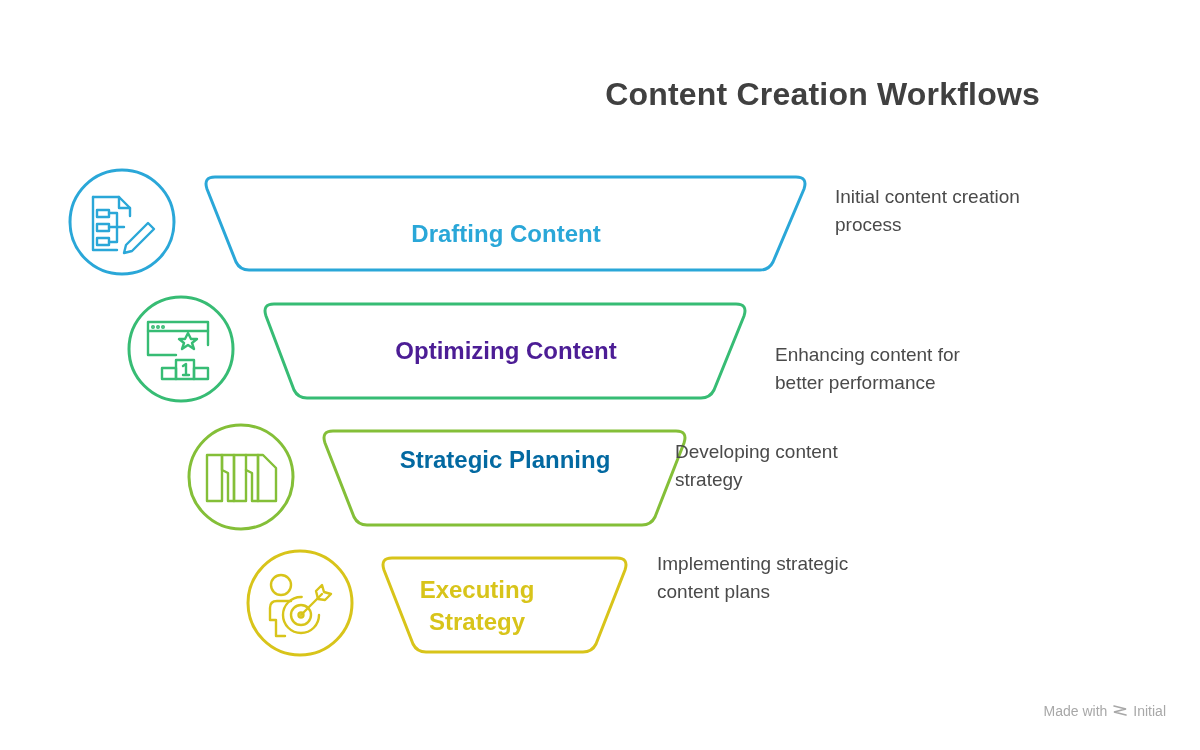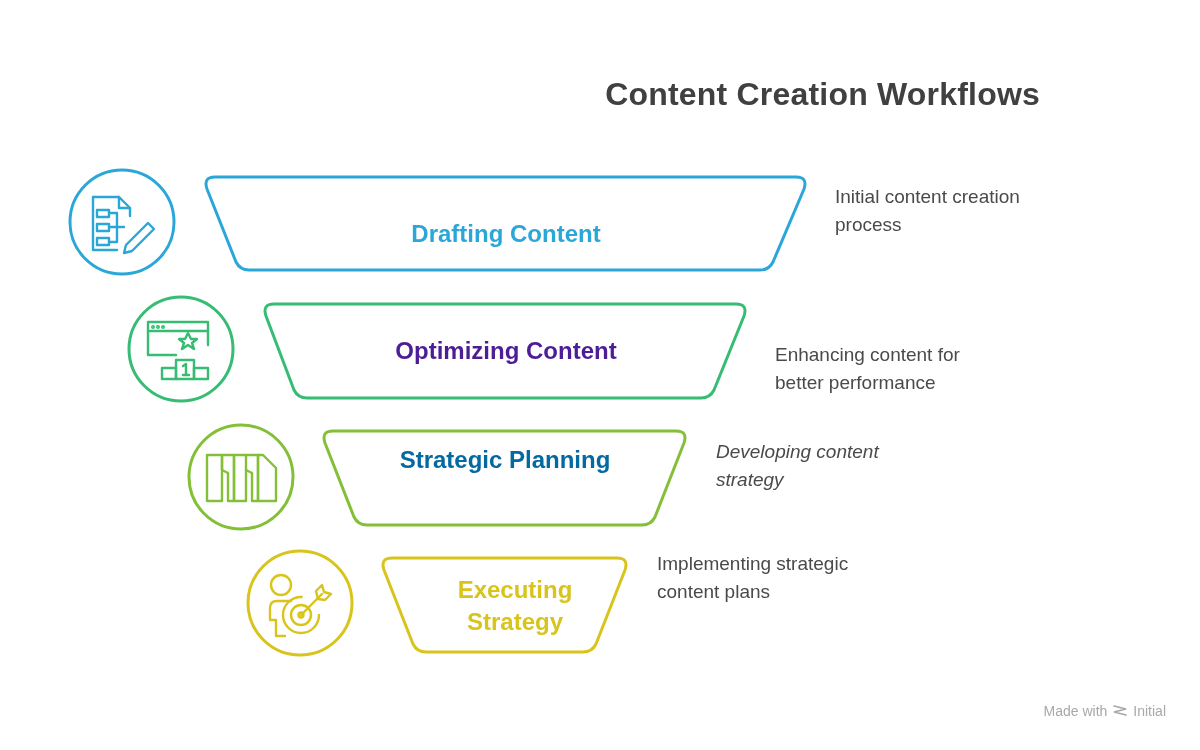--- a/index.html
+++ b/index.html
@@ -72,25 +72,25 @@
       <circle cx="301" cy="615" r="2.5"></circle>
       <path d="M301 615 L322 594"></path>
       <path d="M316 591 L322 585 L324 592 L331 594 L325 600 L318 599 Z"></path>
     </g>
   </g>
 </svg>
 
 <div class="stage-label" style="left:250px; width:512px; top:207px; color:#2aa7d8;margin-top:11px;">Drafting Content</div>
 <div class="stage-label" style="left:300px; width:412px; top:335px; color:#4c1d95;">Optimizing Content</div>
 <div class="stage-label" style="left:360px; width:290px; top:444px; color:#0369a1;">Strategic Planning</div>
-<div class="stage-label" style="left:444px; width:142px; top:574px; color:#d8c41a;text-align:center;">Executing Strategy</div>
+<div class="stage-label" style="left:406px; width:142px; top:574px; color:#d8c41a;text-align:center;">Executing Strategy</div>
 
 <div class="desc" style="left:835px; top:183px; width:240px;">Initial content creation process</div>
 <div class="desc" style="left:775px; top:313px; width:230px;margin-top:28px;">Enhancing content for better performance</div>
-<div class="desc" style="left:716px; top:438px; width:200px;font-style:italic;">Developing content strategy</div>
+<div class="desc" style="left:675px; top:438px; width:200px;">Developing content strategy</div>
 <div class="desc" style="left:657px; top:550px; width:240px;">Implementing strategic content plans</div>
 
 <div class="footer">
   <span>Made with</span>
   <svg width="16" height="14" fill="none" stroke="#a8a8a8" stroke-width="1.6" stroke-linecap="round">
     <path d="M2 2 L14 5 L2 8 L14 11"></path>
   </svg>
   <span>Initial</span>
 </div>
 

